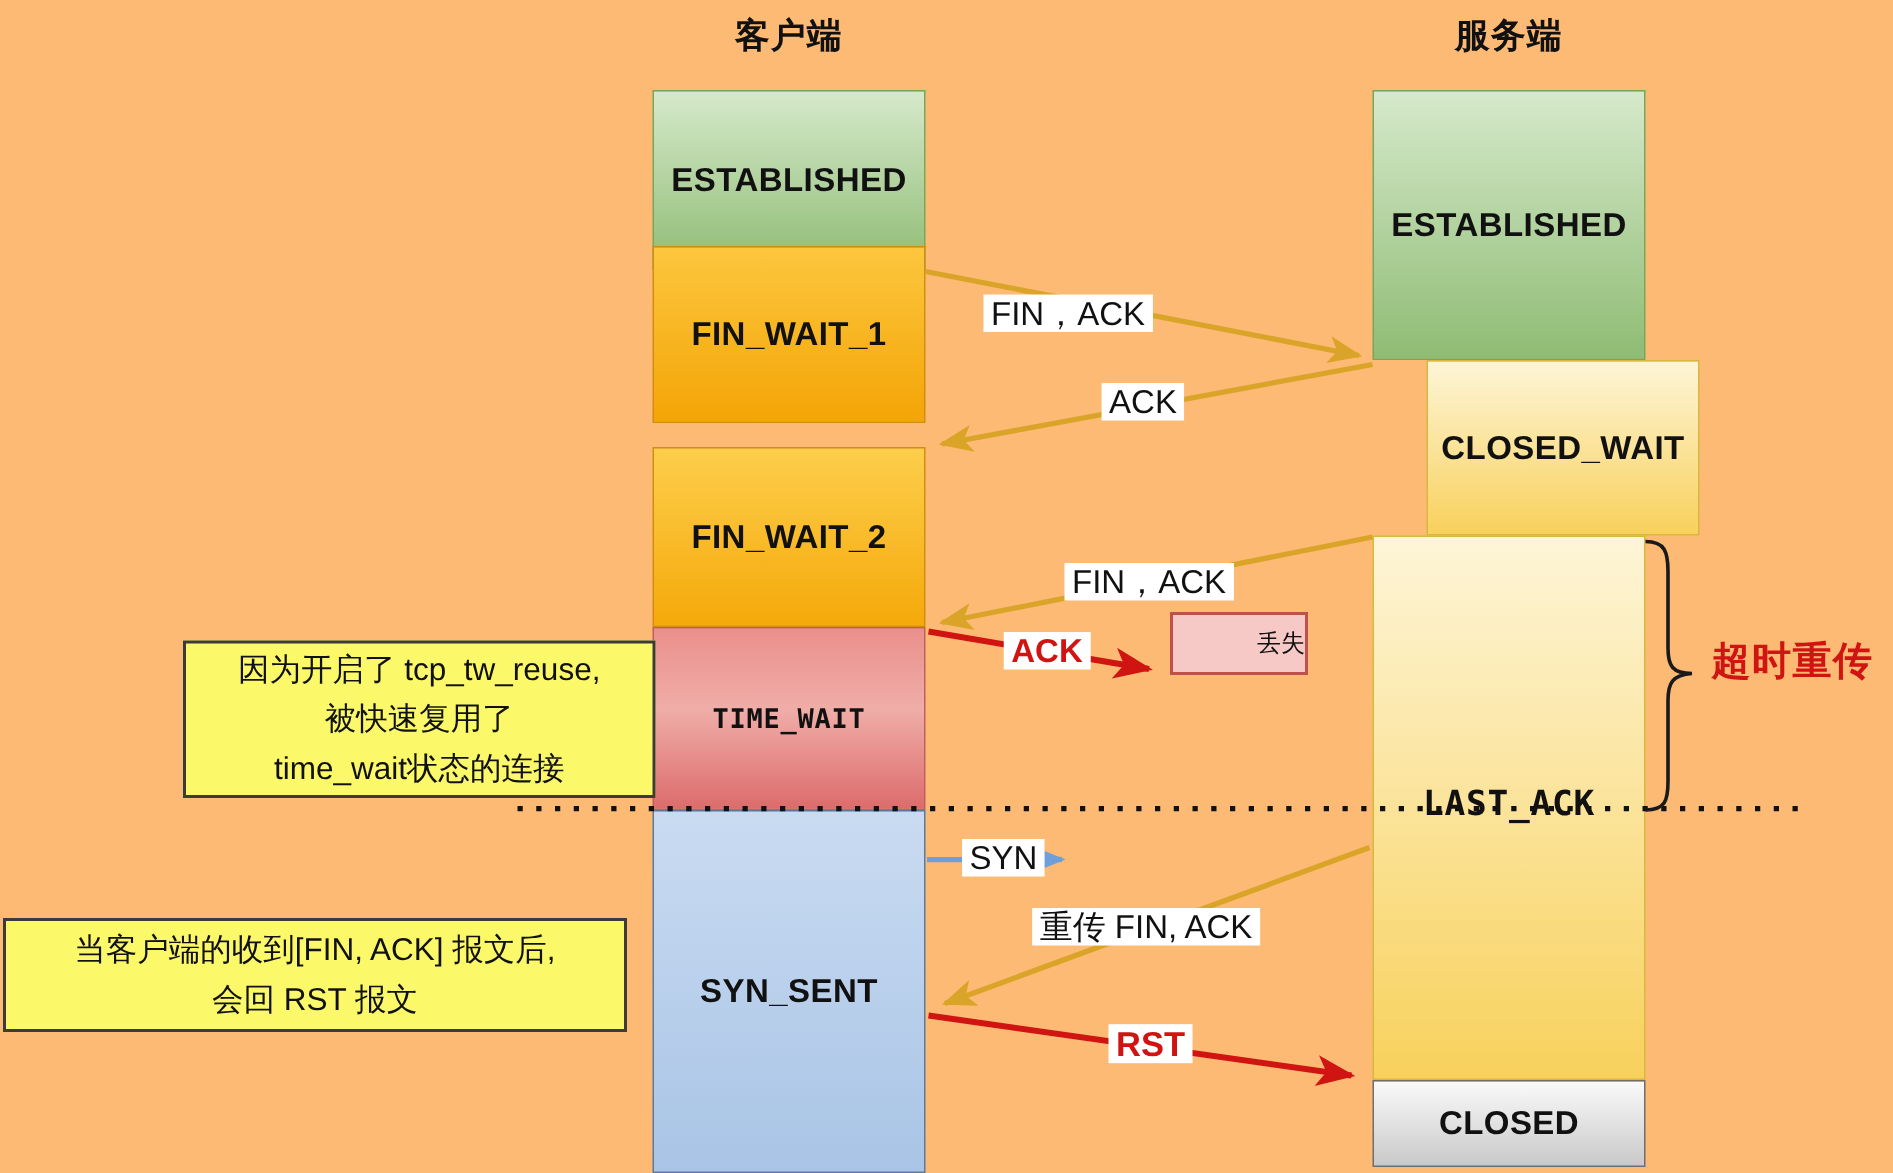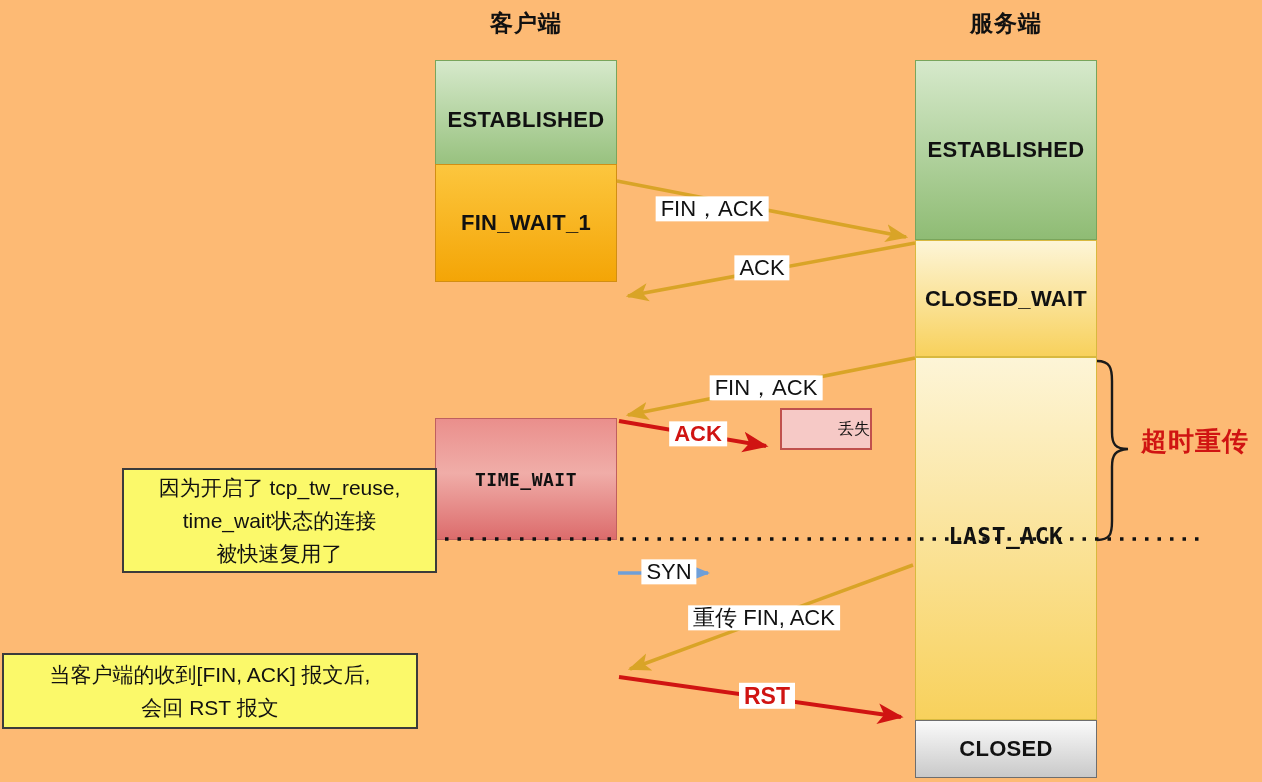--- a/index.html
+++ b/index.html
@@ -32,21 +32,21 @@
   .fill-blue{fill:var(--arrow-blue,#6F9FD8);}
   .msg-label{
     position:absolute;transform:translate(-50%,-50%);white-space:nowrap;
     font-size:22px;background:#ffffff;padding:0 5px;line-height:1.15;
   }
   .msg-red{color:var(--arrow-red,#D01412);font-weight:bold;}
   .floating-label{position:absolute;transform:translate(-50%,-50%);white-space:nowrap;}
   .note{
     position:absolute;box-sizing:border-box;background:var(--note-yellow,#FBF96A);
     border:2px solid #3b3b3b;display:flex;flex-direction:column;
-    align-items:center;justify-content:center;text-align:center;margin-top:41px;
+    align-items:center;justify-content:center;text-align:center;
   }
   .note .line{font-size:21px;line-height:33px;white-space:nowrap;}
   #lost-box{
     position:absolute;left:780px;top:408px;width:92px;height:42px;box-sizing:border-box;
     background:var(--lost-pink,#F6C9C6);border:2px solid #c0504d;
     display:flex;align-items:center;justify-content:flex-end;
     font-size:16px;color:#111;
   }
   #timeout-label{
     left:1195px;top:441px;color:var(--arrow-red,#D01412);
@@ -64,28 +64,35 @@
 
   <div class="col-title" style="left:526px">客户端</div>
   <div class="col-title" style="left:1006px">服务端</div>
 
   <div class="state st-green" style="left:435px;top:60px;width:182px;height:120px">
     <span class="lbl">ESTABLISHED</span>
   </div>
   <div class="state st-orange" style="left:435px;top:164px;width:182px;height:118px">
     <span class="lbl">FIN_WAIT_1</span>
   </div>
+  <div class="state st-orange" style="left:435px;top:298px;width:182px;height:120px;
+       background:linear-gradient(180deg,#fdce4b 0%,#f5a90a 100%)">
+    <span class="lbl">FIN_WAIT_2</span>
+  </div>
   <div class="state st-red comic" style="left:435px;top:418px;width:182px;height:122px">
     <span class="lbl">TIME_WAIT</span>
+  </div>
+  <div class="state st-blue" style="left:435px;top:540px;width:182px;height:242px">
+    <span class="lbl">SYN_SENT</span>
   </div>
 
   <div class="state st-green" style="left:915px;top:60px;width:182px;height:180px">
     <span class="lbl">ESTABLISHED</span>
   </div>
-  <div class="state st-lyellow" style="left:915px;top:240px;width:182px;height:117px">
+  <div class="state st-lyellow" style="left:951px;top:240px;width:182px;height:117px">
     <span class="lbl">CLOSED_WAIT</span>
   </div>
   <div class="state st-lyellow" style="left:915px;top:357px;width:182px;height:363px"></div>
   <div class="state st-gray" style="left:915px;top:720px;width:182px;height:58px">
     <span class="lbl">CLOSED</span>
   </div>
 
   <svg class="overlay" width="1262" height="782" viewBox="0 0 1262 782">
     <defs>
       <marker id="arr-gold" viewBox="0 0 10 8" refX="9" refY="4" markerWidth="6.5" markerHeight="5.5" orient="auto-start-reverse">
@@ -127,21 +134,21 @@
   <div class="floating-label" id="last-ack-label">LAST_ACK</div>
 
   <div id="lost-box">
     <span>丢失</span>
   </div>
 
   <div class="floating-label" id="timeout-label">超时重传</div>
 
   <div class="note" style="left:122px;top:427px;width:315px;height:105px">
     <div class="line">因为开启了 tcp_tw_reuse,</div>
+    <div class="line">被快速复用了</div>
     <div class="line">time_wait状态的连接</div>
-    <div class="line">被快速复用了</div>
   </div>
   <div class="note" style="left:2px;top:612px;width:416px;height:76px">
     <div class="line">当客户端的收到[FIN, ACK] 报文后,</div>
     <div class="line">会回 RST 报文</div>
   </div>
 
 </div>
 
 </body></html>

